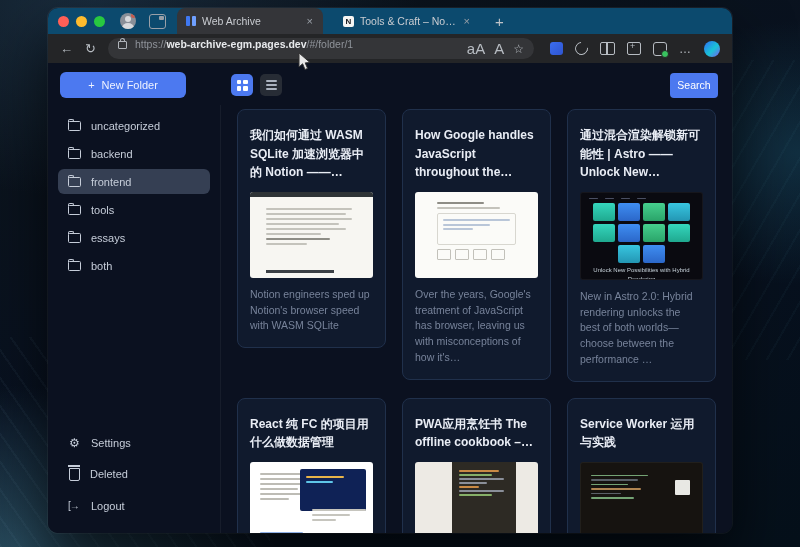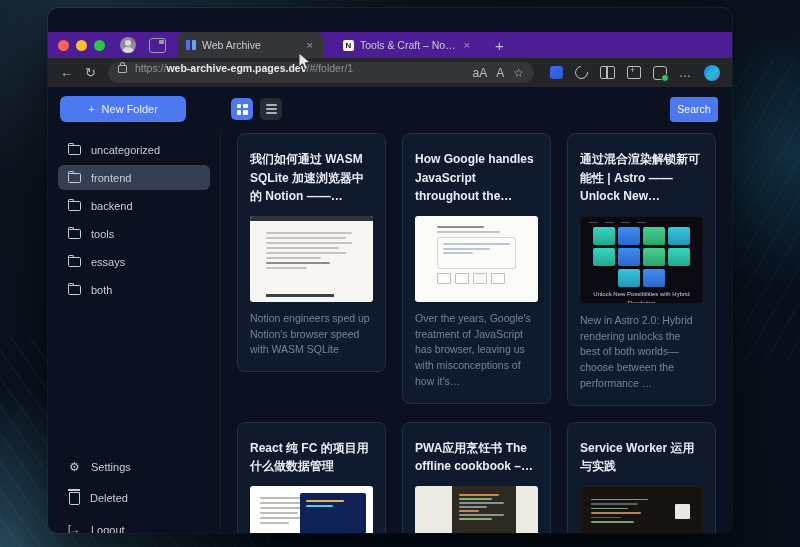--- a/index.html
+++ b/index.html
@@ -12,21 +12,21 @@
       linear-gradient(160deg,#0c141b 0%,#081120 52%,#05101a 100%);}
   .streaks{position:absolute;left:0;bottom:0;width:270px;height:210px;opacity:.5;pointer-events:none;
     background:repeating-linear-gradient(55deg, rgba(140,190,215,.10) 0 2px, transparent 2px 16px);}
   .streaks2{position:absolute;right:0;top:60px;width:90px;height:300px;opacity:.35;pointer-events:none;
     background:repeating-linear-gradient(120deg, rgba(90,170,190,.12) 0 2px, transparent 2px 18px);}
 
   
   .window{position:absolute;left:48px;top:8px;width:684px;height:525px;border-radius:10px;
     overflow:hidden;background:#0b1120;
     box-shadow:0 28px 60px rgba(0,0,0,.65), 0 0 0 1px rgba(255,255,255,.07);}
-  .tabbar{height:26px;background:#4c1d95;display:flex;align-items:center;padding:0 10px;gap:7px;margin-top:24px;}
+  .tabbar{height:26px;background:#0c4a6e;display:flex;align-items:center;padding:0 10px;gap:7px;}
   .tl{width:11px;height:11px;border-radius:50%;}
   .tl.r{background:#ff5f57}.tl.y{background:#febc2e}.tl.g{background:#28c840}
   .avatar{width:16px;height:16px;border-radius:50%;background:#8a8f98;position:relative;overflow:hidden;margin-left:8px;}
   .avatar::before{content:'';position:absolute;top:3px;left:5px;width:6px;height:6px;border-radius:50%;background:#d9dadd;}
   .avatar::after{content:'';position:absolute;top:10px;left:2px;width:12px;height:10px;border-radius:50%;background:#d9dadd;}
   .avatar-dot{position:absolute;right:0;top:0;width:5px;height:5px;border-radius:50%;background:#c65b4e;z-index:2;}
   .tabswitch{width:15px;height:13px;border:1.5px solid #9aa0a8;border-radius:3px;position:relative;margin-left:6px;}
   .tabswitch::before{content:'';position:absolute;right:1px;top:1px;width:5px;height:4px;background:#9aa0a8;border-radius:1px;}
   .tab{height:26px;display:flex;align-items:center;gap:6px;padding:0 9px;width:128px;
     border-radius:8px 8px 0 0;color:#c9ccd1;font-size:10.5px;margin-left:4px;}
@@ -43,21 +43,21 @@
   .addressbar{height:29px;background:#242527;display:flex;align-items:center;padding:0 12px;gap:12px;}
   .nav-glyph{color:#b7bcc2;font-size:13px;line-height:1;}
   .url-pill{width:408px;height:21px;background:#343538;border-radius:11px;display:flex;
     padding:0 10px;gap:8px;}
   .lock{width:7px;height:6px;border:1px solid #b0b4ba;border-radius:1px;position:relative;margin-top:3px;}
   .lock::before{content:'';position:absolute;top:-4px;left:1px;width:3px;height:3px;
     border:1px solid #b0b4ba;border-bottom:none;border-radius:3px 3px 0 0;}
   .url-text{font-size:10.5px;white-space:nowrap;overflow:hidden;}
   .url-dim{color:#8f939a}.url-host{color:#e8eaed;font-weight:700}
   .pill-icons{margin-left:auto;display:flex;align-items:center;gap:9px;color:#b7bcc2;}
-  .tiny-glyph{font-size:12px;line-height:1;}
+  .tiny-glyph{font-size:15px;line-height:1;}
   .star{font-size:12px;line-height:1;}
   .ext-row{display:flex;align-items:center;gap:12px;margin-left:4px;}
   .ext-blue{width:13px;height:13px;border-radius:3px;background:linear-gradient(135deg,#3a6df0,#2f55d0);}
   .ring{width:11px;height:11px;border-radius:50%;border:1.5px solid #b7bcc2;border-top-color:transparent;transform:rotate(40deg);}
   .split{width:13px;height:11px;border:1.5px solid #b7bcc2;border-radius:2px;position:relative;}
   .split::before{content:'';position:absolute;left:5px;top:0;width:1.5px;height:100%;background:#b7bcc2;}
   .collect{width:12px;height:11px;border:1.5px solid #b7bcc2;border-radius:2px;position:relative;}
   .collect::before{content:'+';position:absolute;left:2px;top:-2px;color:#b7bcc2;font-size:9px;}
   .puzzle{width:12px;height:12px;border:1.5px solid #b7bcc2;border-radius:3px;position:relative;}
   .puzzle::after{content:'';position:absolute;right:-3px;bottom:-3px;width:6px;height:6px;border-radius:50%;
@@ -251,27 +251,27 @@
         <div class="btn-search">Search</div>
       </div>
 
       <div class="app-body">
 
         <div class="sidebar">
           <div class="s-item">
               <span class="folder"></span>
               <span>uncategorized</span>
             </div>
+          <div class="s-item">
+              <span class="folder"></span>
+              <span>backend</span>
+            </div>
           <div class="s-item active">
               <span class="folder"></span>
               <span>frontend</span>
-            </div>
-          <div class="s-item">
-              <span class="folder"></span>
-              <span>backend</span>
             </div>
           <div class="s-item">
               <span class="folder"></span>
               <span>tools</span>
             </div>
           <div class="s-item">
               <span class="folder"></span>
               <span>essays</span>
             </div>
           <div class="s-item">

